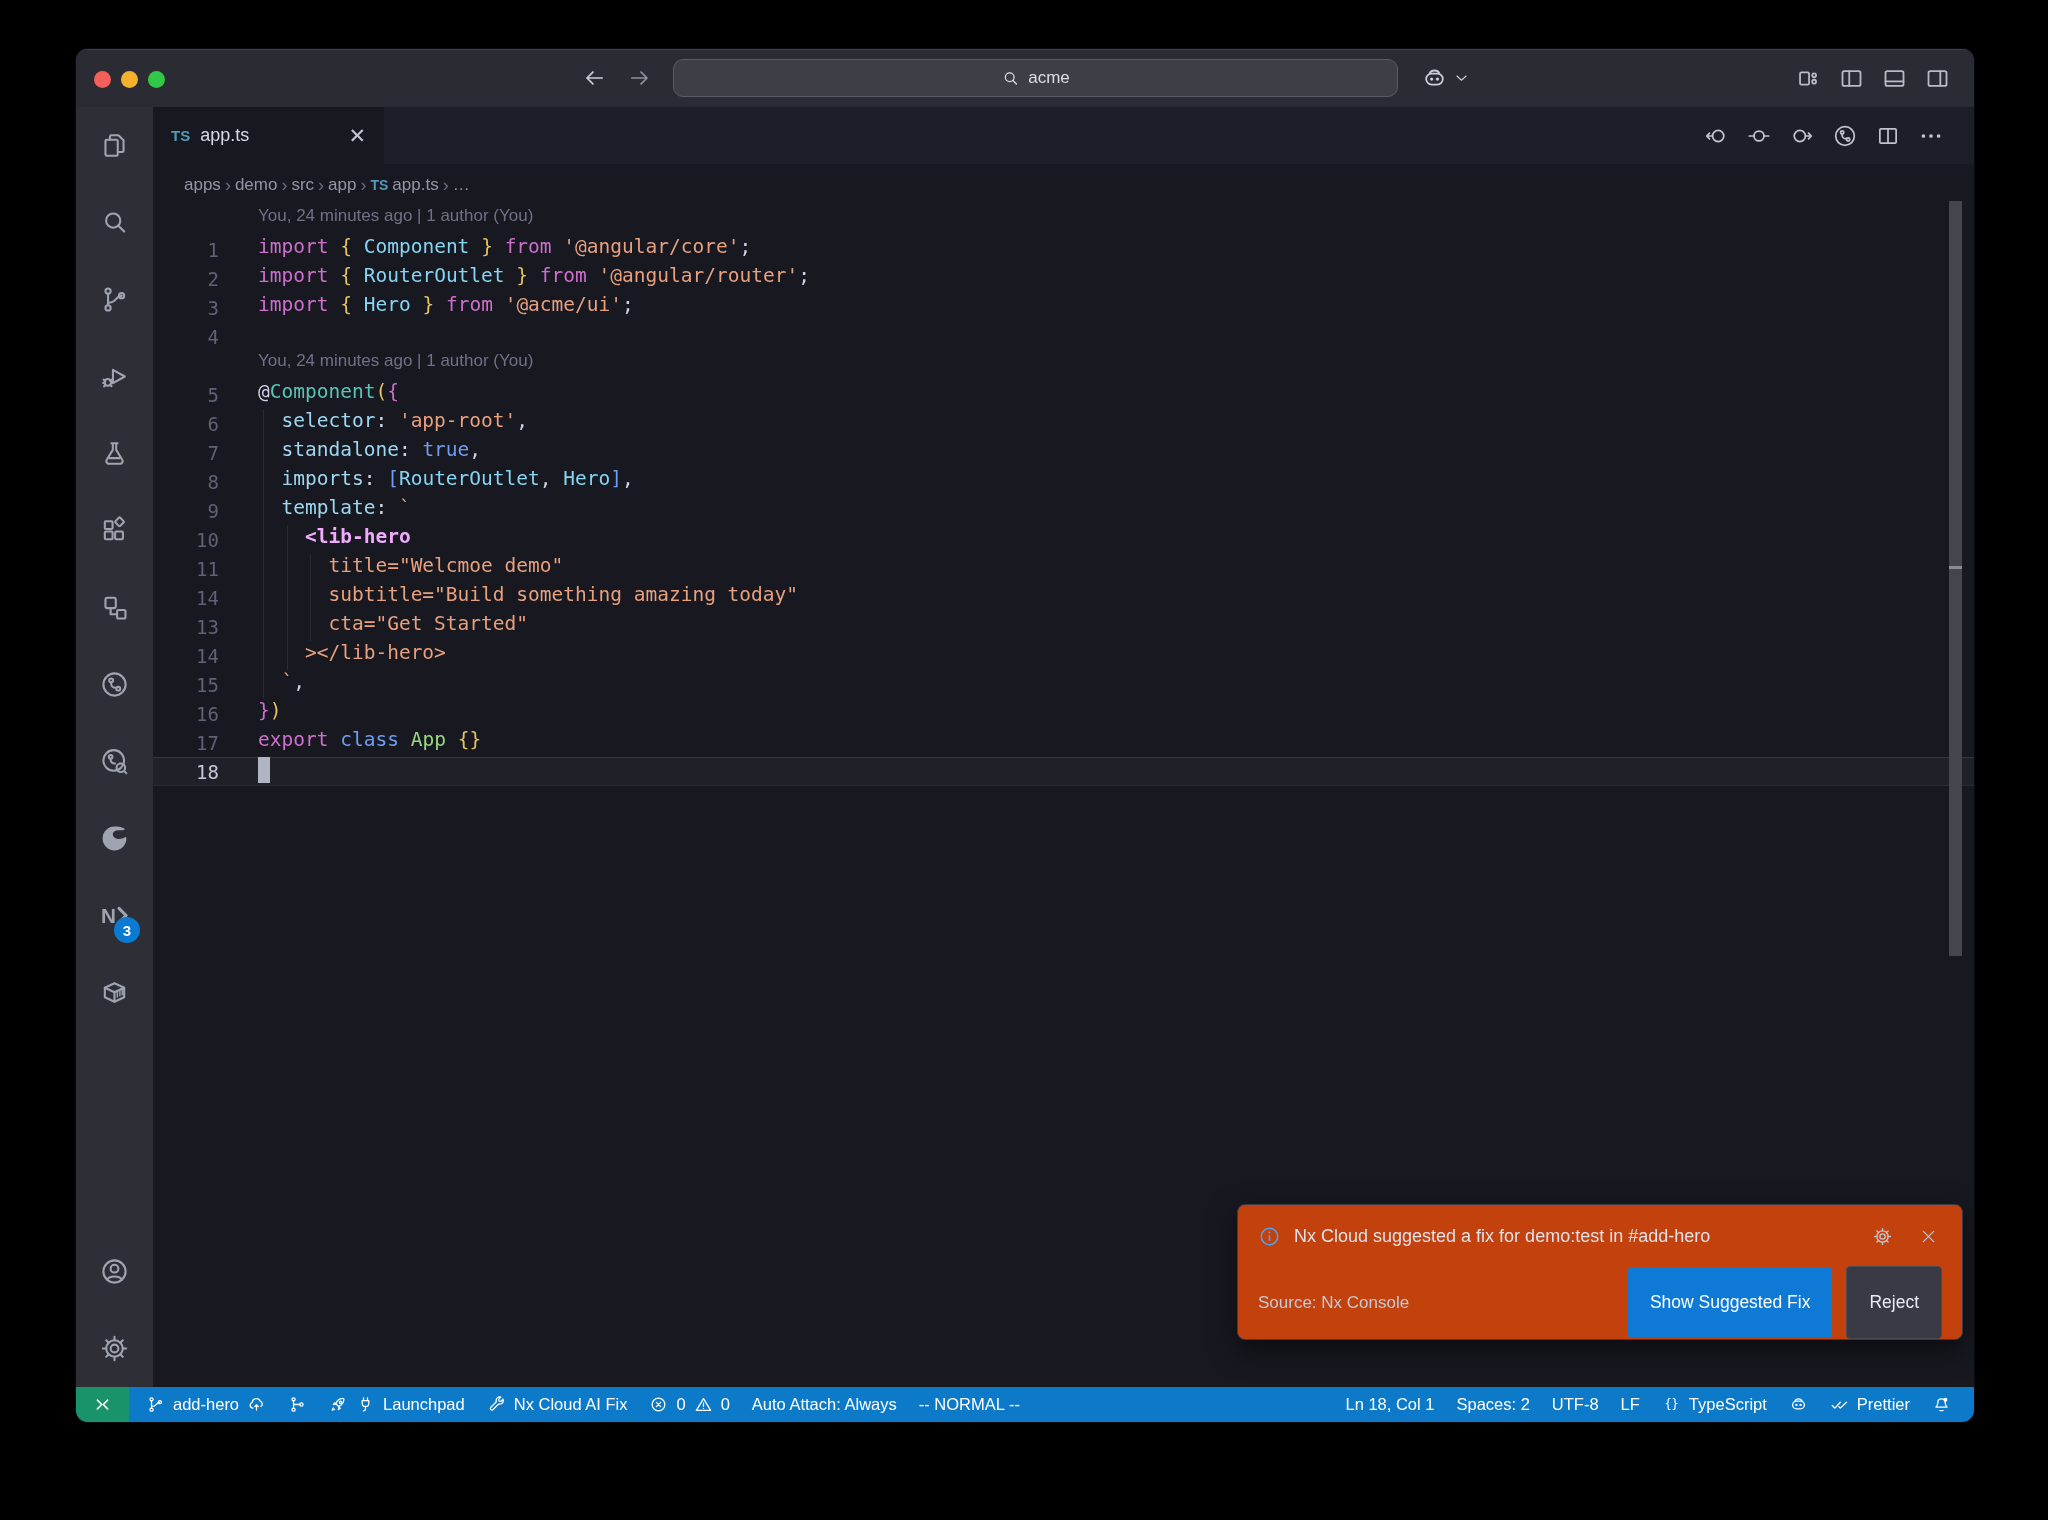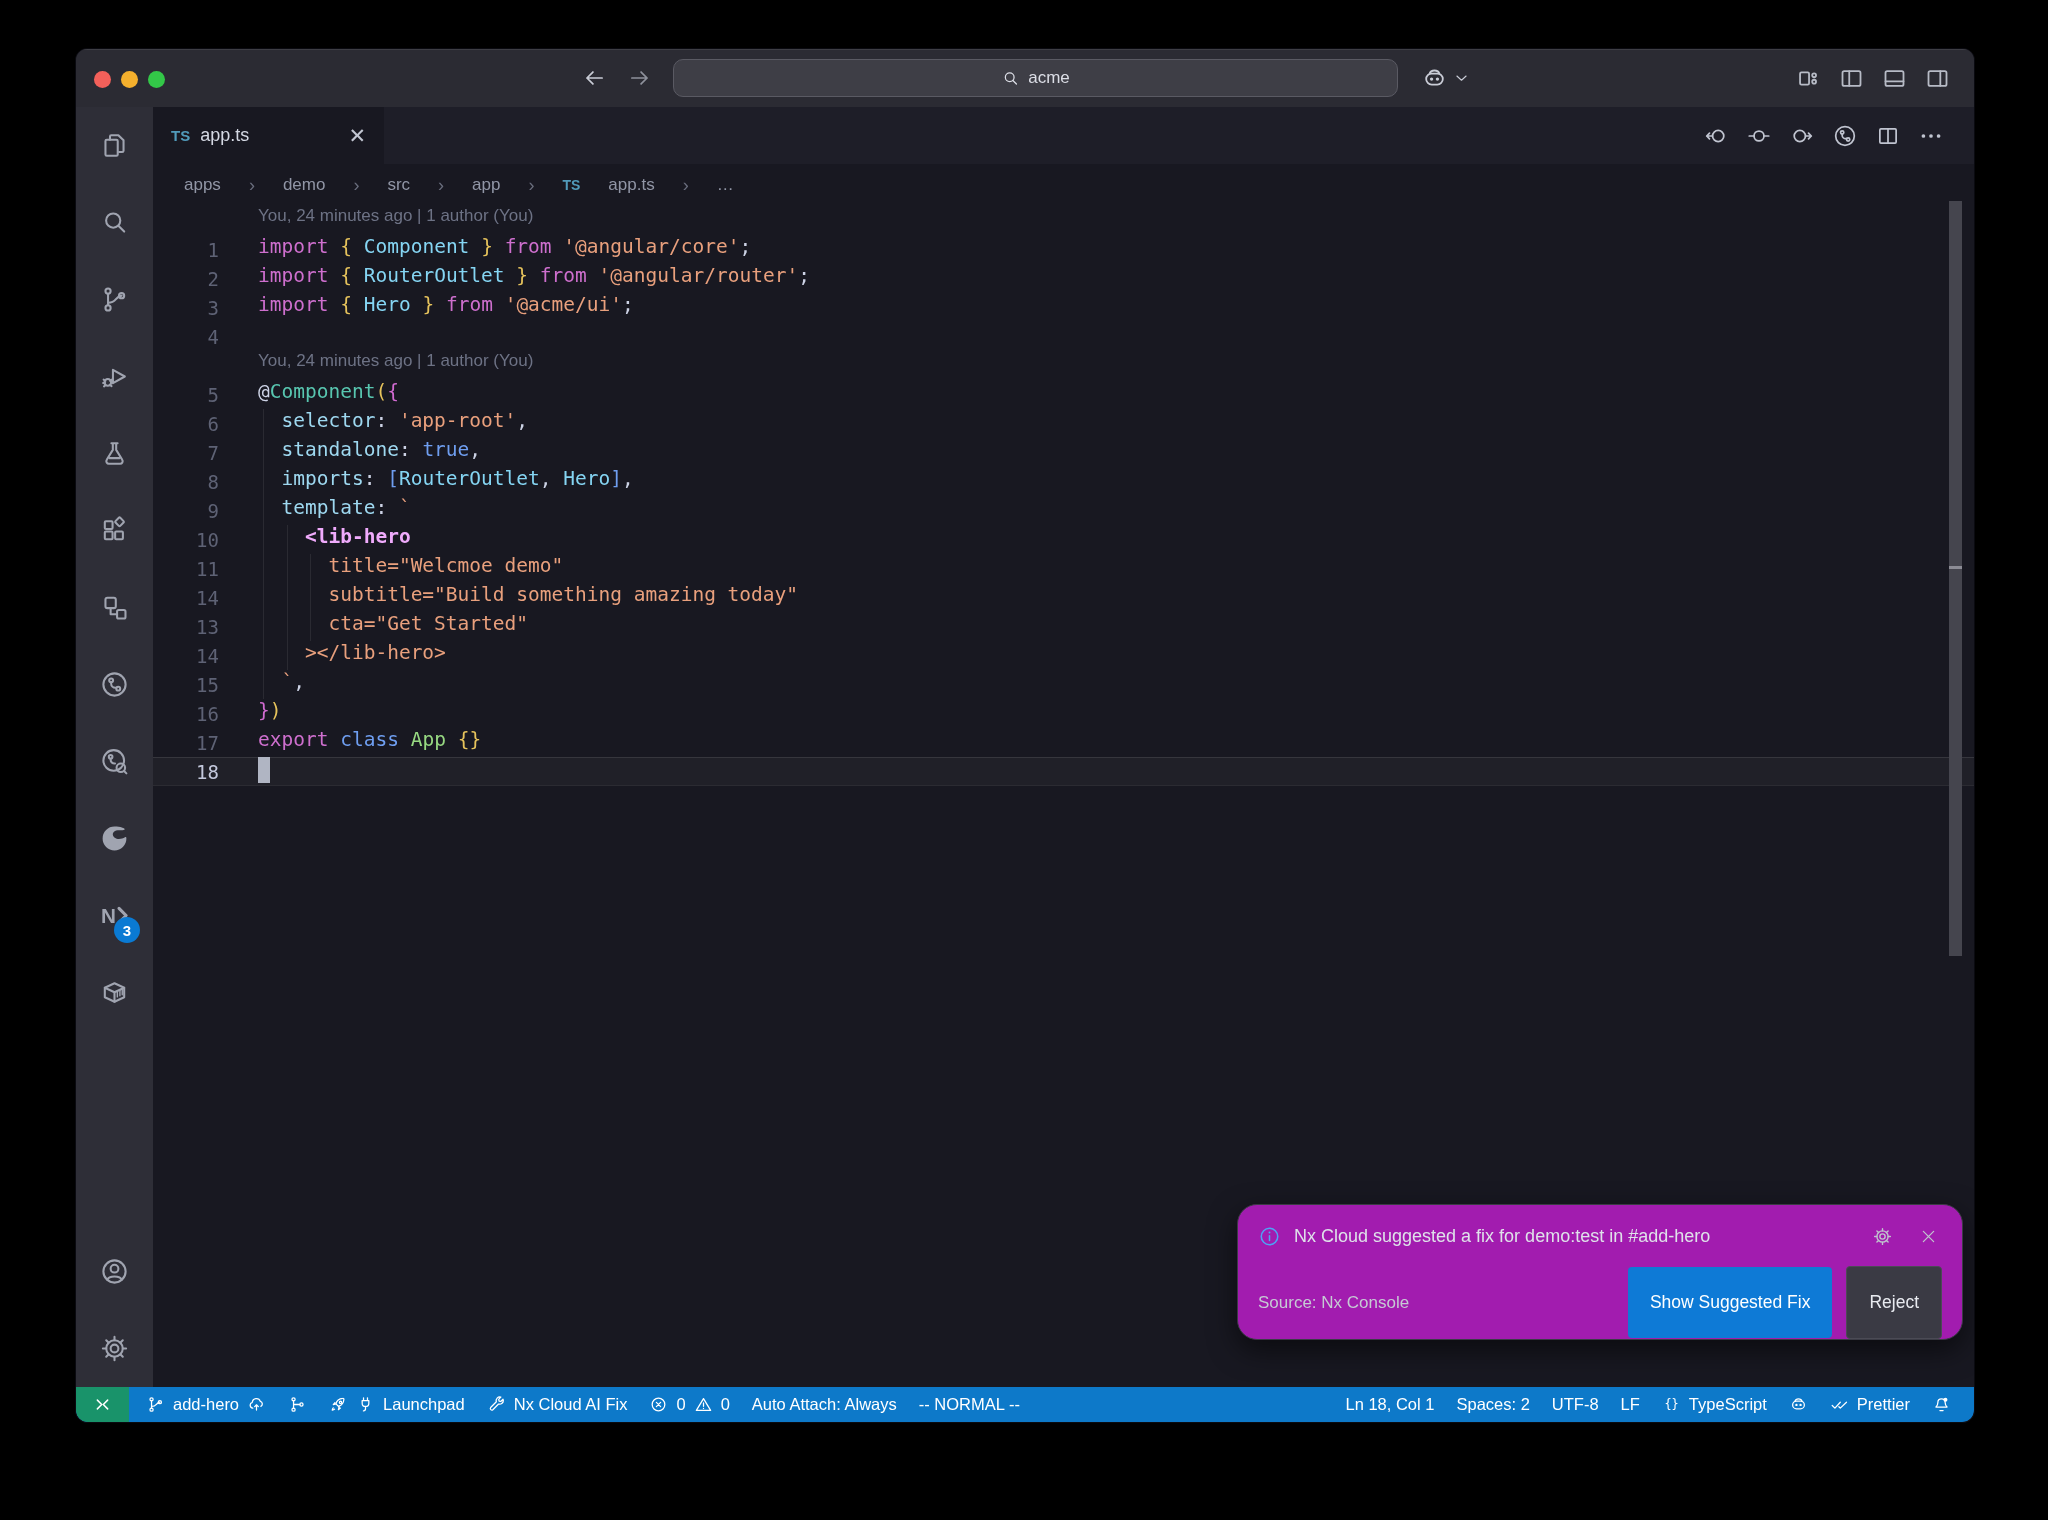--- a/index.html
+++ b/index.html
@@ -31,21 +31,21 @@
             align-items:center;justify-content:center;}
   .pane{flex:1;display:flex;flex-direction:column;background:#181821;position:relative;min-width:0;}
   
   .tabbar{height:57px;background:#1e1e28;display:flex;align-items:stretch;flex:none;}
   .tab{width:195px;background:#181821;display:flex;align-items:center;padding:0 18px;gap:10px;
        color:#d5d9e4;font-size:18px;flex:none;}
   .tab-ts{color:#519aba;font-weight:bold;font-size:15px;}
   .tab-close{margin-left:auto;color:#c2c6d2;font-size:21px;line-height:1;}
   .tab-actions{margin-left:auto;display:flex;align-items:center;gap:17px;padding-right:30px;color:#c0c4d0;}
   
-  .breadcrumbs{height:42px;display:flex;align-items:center;padding-left:31px;gap:28px;
+  .breadcrumbs{height:42px;display:flex;align-items:center;padding-left:31px;gap:4px;
                color:#9196a6;font-size:17px;flex:none;}
   .bc-sep{color:#696d7d;font-size:18px;}
   .bc-ts{color:#519aba;font-weight:bold;font-size:14px;}
   
   .code{font-family:"DejaVu Sans Mono",monospace;font-size:19.5px;flex:none;}
   .row{height:29px;display:flex;align-items:center;position:relative;}
   .row.cur{background:rgba(255,255,255,.035);
            box-shadow:inset 0 1px 0 rgba(255,255,255,.10),inset 0 -1px 0 rgba(255,255,255,.05);}
   .gutter{width:66px;text-align:right;color:#5e6275;flex:none;font-size:19px;}
   .row.cur .gutter{color:#c3c8dc;}
@@ -58,22 +58,22 @@
   .vscroll .mark{position:absolute;left:0;right:0;top:365px;height:3px;background:#8c8c95;}
   
   .statusbar{position:absolute;bottom:0;left:0;right:0;height:35px;background:#0d79c9;
              display:flex;align-items:center;color:#fff;font-size:16.5px;
              border-radius:0 0 12px 12px;overflow:hidden;}
   .sb-remote{background:#19936a;height:100%;display:flex;align-items:center;padding:0 17px;flex:none;}
   .sb-left{display:flex;height:100%;align-items:center;margin-left:6px;}
   .sb-right{margin-left:auto;display:flex;height:100%;align-items:center;padding-right:12px;}
   .sb-item{display:flex;align-items:center;gap:8px;padding:0 11px;height:100%;white-space:nowrap;}
   
-  .toast{position:absolute;right:11px;bottom:47px;width:724px;height:134px;background:#a21caf;
-         border:1px solid #3b3b45;border-radius:20px;box-shadow:0 10px 28px rgba(0,0,0,.55);
+  .toast{position:absolute;right:11px;bottom:47px;width:724px;height:134px;background:#c2410c;
+         border:1px solid #3b3b45;border-radius:8px;box-shadow:0 10px 28px rgba(0,0,0,.55);
          color:#dfe2ea;font-size:18px;}
   .toast-row1{display:flex;align-items:center;padding:20px 24px 0 20px;gap:13px;}
   .toast-icons{margin-left:auto;display:flex;align-items:center;gap:26px;color:#c0c4ce;}
   .toast-row2{display:flex;align-items:center;padding:18px 20px 0 20px;}
   .toast-source{color:#c6cad4;font-size:17px;}
   .btn{height:43px;padding:14px 22px;border-radius:4px;font-size:17.5px;display:flex;align-items:center;}
   .btn-primary{background:#0e7ad6;color:#fff;margin-left:auto;}
   .btn-secondary{background:#3a3a44;color:#e8eaf0;margin-left:14px;border:1px solid #4b4b55;}
 </style>
 </head>

